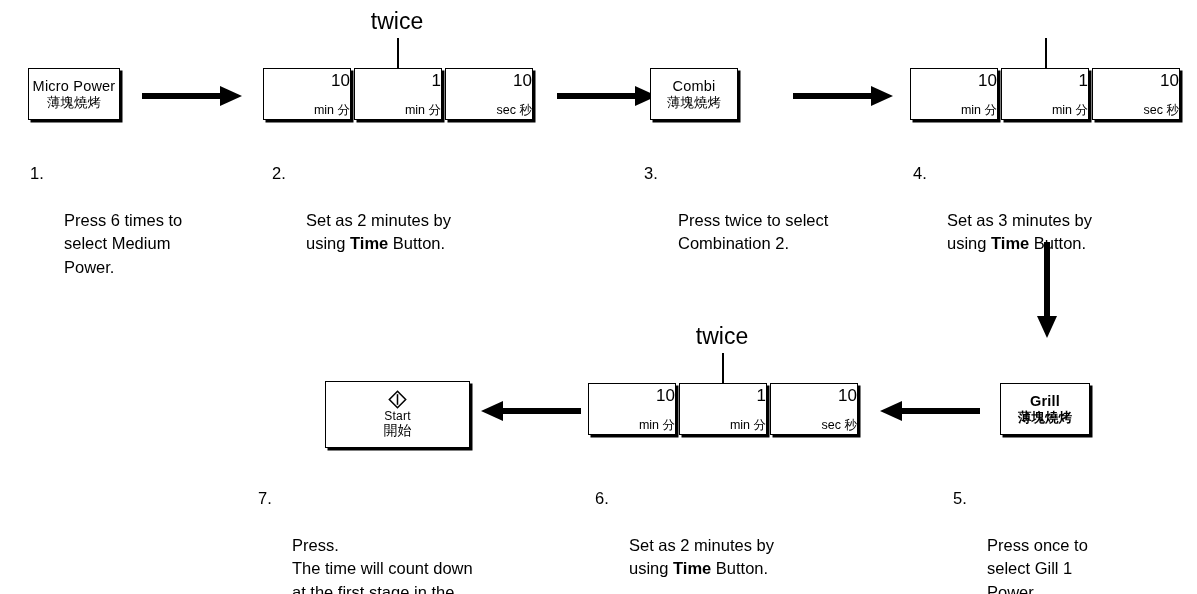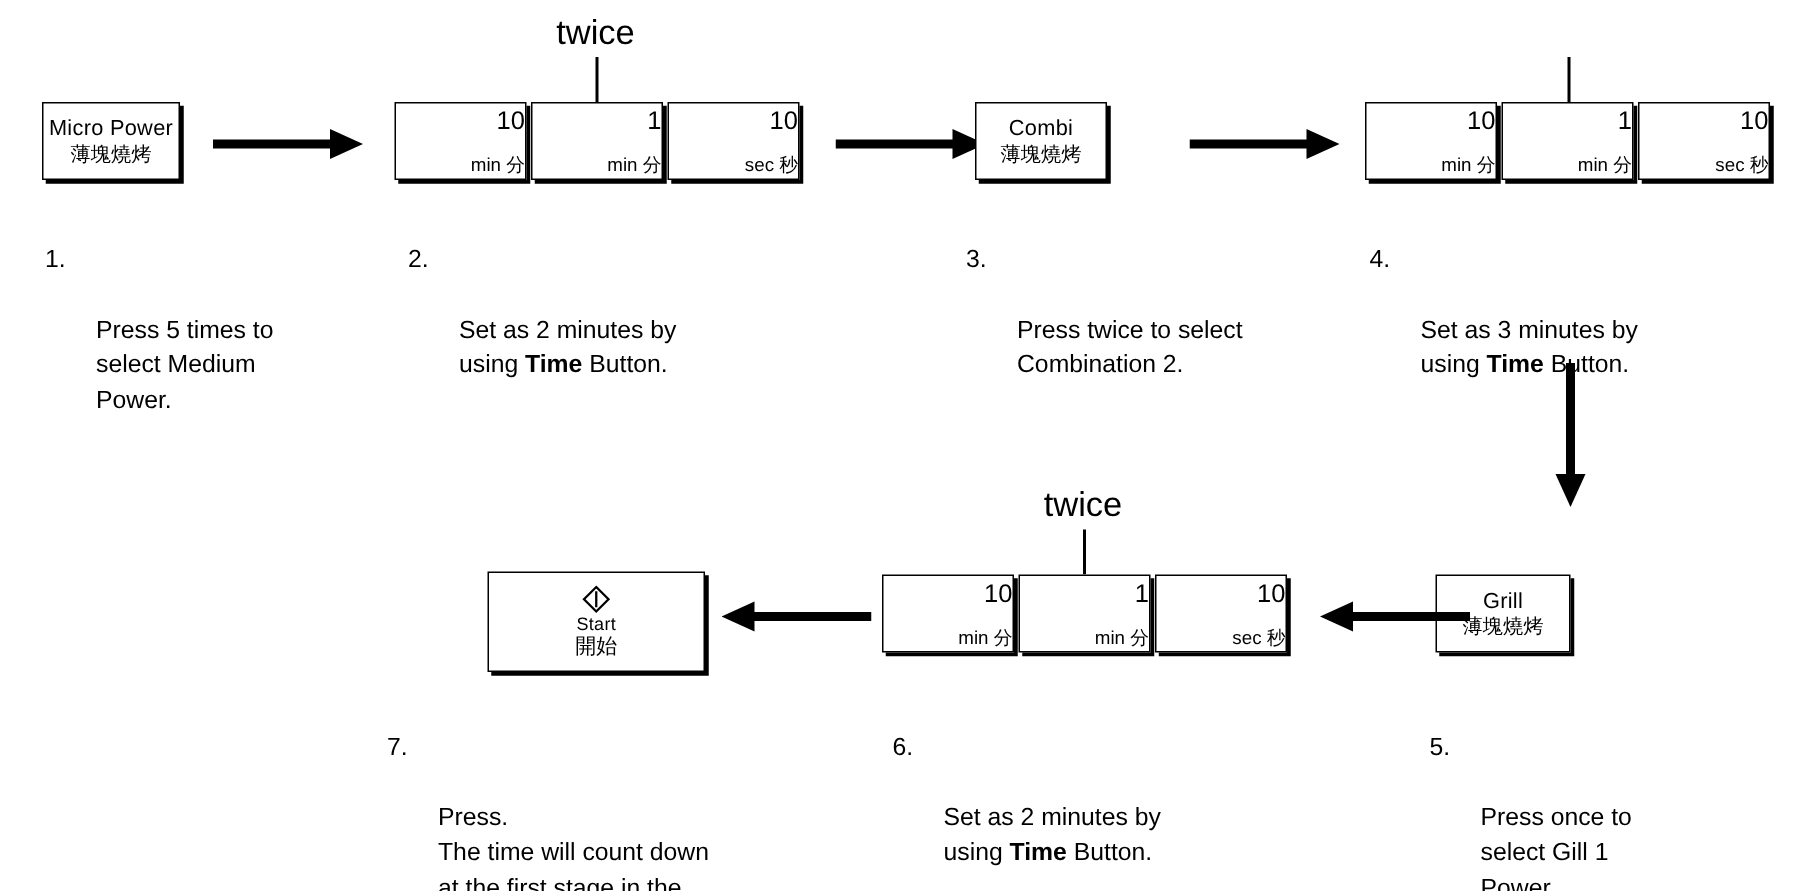--- a/index.html
+++ b/index.html
@@ -175,21 +175,21 @@
       <span class="unit">min 分</span>
     </div>
     <div class="timekey" style="left:182px; top:0px; width:88px; height:52px;">
       <span class="num">10</span>
       <span class="unit">sec 秒</span>
     </div>
   </div>
 
   <div class="caption" style="left:30px; top:162px; width:230px;">
     <span class="cnum">1.</span>
-    <span class="ctext">Press 5 times to
+    <span class="ctext">Press 6 times to
 select Medium
 Power.</span>
   </div>
 
   <div class="caption" style="left:272px; top:162px; width:250px;">
     <span class="cnum">2.</span>
     <span class="ctext">Set as 2 minutes by
 using <b>Time</b> Button.</span>
   </div>
 
@@ -205,21 +205,21 @@
 using <b>Time</b> Button.</span>
   </div>
 
   <div class="arrow-d" style="left:1035px; top:242px; height:96px;">
     <svg width="24" height="96" viewBox="0 0 24 96">
       <line x1="12" y1="0" x2="12" y2="78" stroke="#000" stroke-width="6"></line>
       <polygon points="2,74 12,96 22,74" fill="#000"></polygon>
     </svg>
   </div>
 
-  <div class="key key-power" style="left:957px; top:383px; width:90px; height:52px;">
+  <div class="key key-power" style="left:1000px; top:383px; width:90px; height:52px;font-weight:bold;">
     <span class="en">Grill</span>
     <span class="cn">薄塊燒烤</span>
   </div>
 
   <div class="arrow-l" style="left:880px; top:399px; width:100px;">
     <svg width="100" height="24" viewBox="0 0 100 24">
       <line x1="18" y1="12" x2="100" y2="12" stroke="#000" stroke-width="6"></line>
       <polygon points="22,2 0,12 22,22" fill="#000"></polygon>
     </svg>
   </div>

